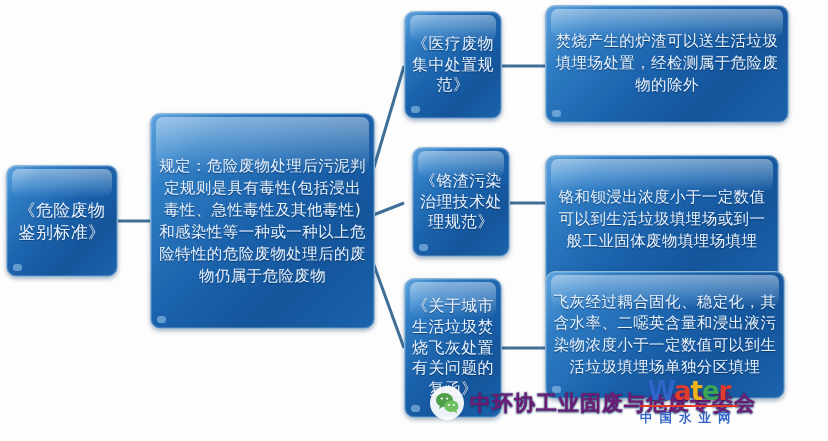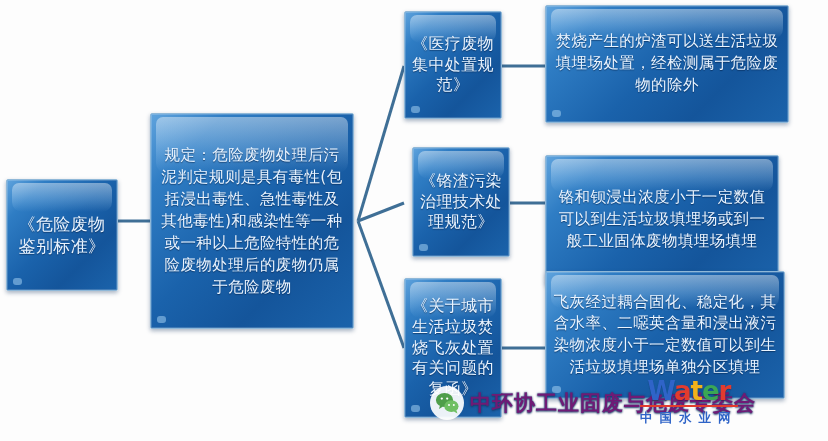--- a/index.html
+++ b/index.html
@@ -29,21 +29,21 @@
     width: 828px;
     height: 441px;
     z-index: 1;
   }
 
   
   .node {
     position: absolute;
     z-index: 3;
     box-sizing: border-box;
-    border-radius: 2px;
+    border-radius: 10px;
     border: 1px solid #8fb8d8;
     background:
       linear-gradient(135deg,
         #5fa3dd 0%,
         #2f7dc4 18%,
         #1a62ab 48%,
         #14559b 72%,
         #1b63ab 100%);
     box-shadow:
       0 2px 4px rgba(40, 70, 110, 0.40),
@@ -86,24 +86,24 @@
     color: #eaf4ff;
     text-align: center;
     line-height: 1.30;
     letter-spacing: 0.4px;
     text-shadow: 0 1px 1px rgba(0, 25, 60, 0.55);
     padding: 2px 6px;
     white-space: pre-wrap;
   }
 
   
-  #node-standard      { left: 6px;   top: 179px; width: 112px; height: 112px; }
+  #node-standard      { left: 6px;   top: 165px; width: 112px; height: 112px; }
   #node-standard .label      { font-size: 17px; }
 
-  #node-rule          { left: 150px; top: 113px; width: 204px; height: 216px; }
+  #node-rule          { left: 150px; top: 113px; width: 225px; height: 216px; }
   #node-rule .label          { font-size: 15.5px; line-height: 1.42; }
 
   #node-doc-medical   { left: 404px; top: 11px;  width: 98px;  height: 108px; }
   #node-doc-medical .label   { font-size: 16px; }
 
   #node-doc-chrome    { left: 412px; top: 147px; width: 98px;  height: 110px; }
   #node-doc-chrome .label    { font-size: 16px; }
 
   #node-doc-flyash    { left: 404px; top: 278px; width: 98px;  height: 140px; }
   #node-doc-flyash .label    { font-size: 16px; }

